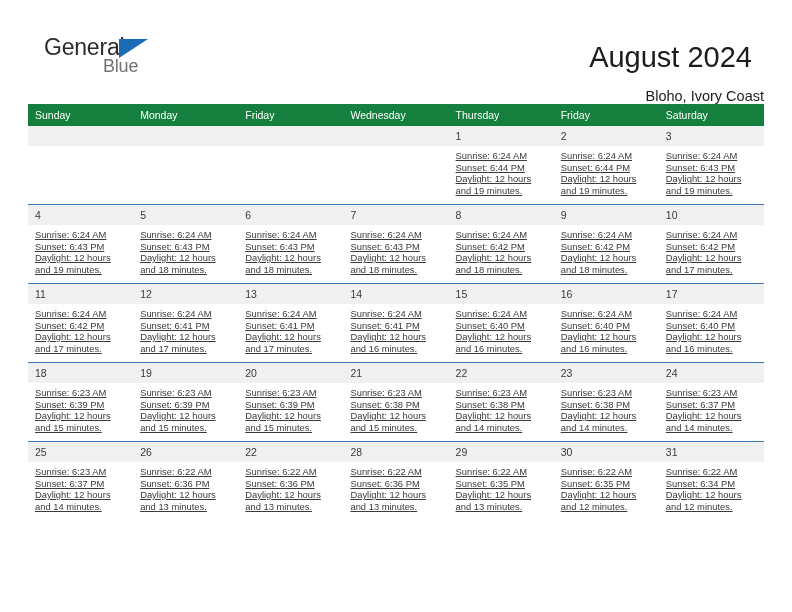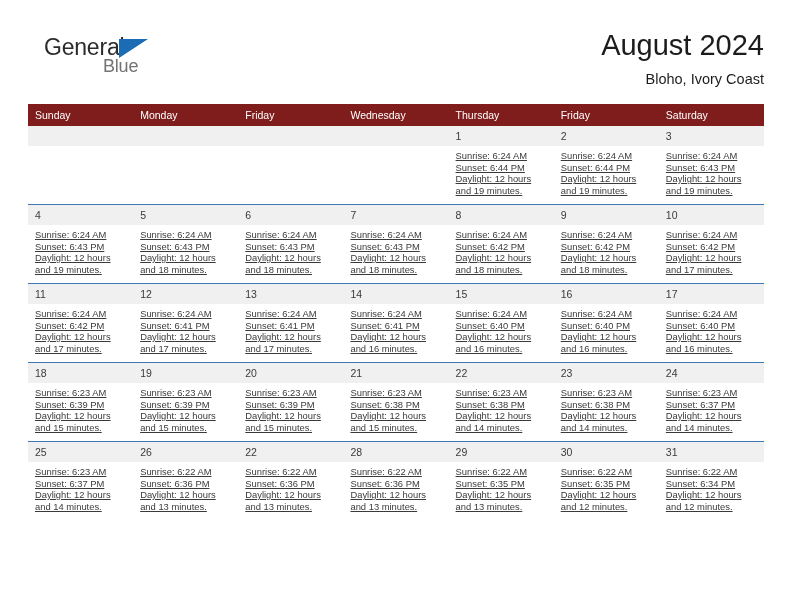--- a/index.html
+++ b/index.html
@@ -69,42 +69,42 @@
     position: absolute;
     right: 0;
     top: 0;
     text-align: right;
   }
   .month-title {
     font-size: 29px;
     color: #1c1c1c;
     line-height: 34px;
     font-weight: normal;
-    margin: 0;
+    margin: 12px;
     white-space: nowrap;
   }
   .location-title {
     font-size: 14.5px;
     color: #1c1c1c;
     line-height: 20px;
     margin: 7px 0 18px 0;
     white-space: nowrap;
   }
 
   
   .calendar {
     position: absolute;
     left: 28px;
     top: 104px;
     width: 736px;
     border-collapse: collapse;
     table-layout: fixed;
   }
   .calendar th {
-    background: #7f1d1d;
+    background: #15803d;
     color: #ffffff;
     font-size: 10.5px;
     font-weight: normal;
     text-align: left;
     padding: 5px 0 5px 7px;
     height: 12px;
     border: none;
   }
   .calendar td {
     vertical-align: top;

